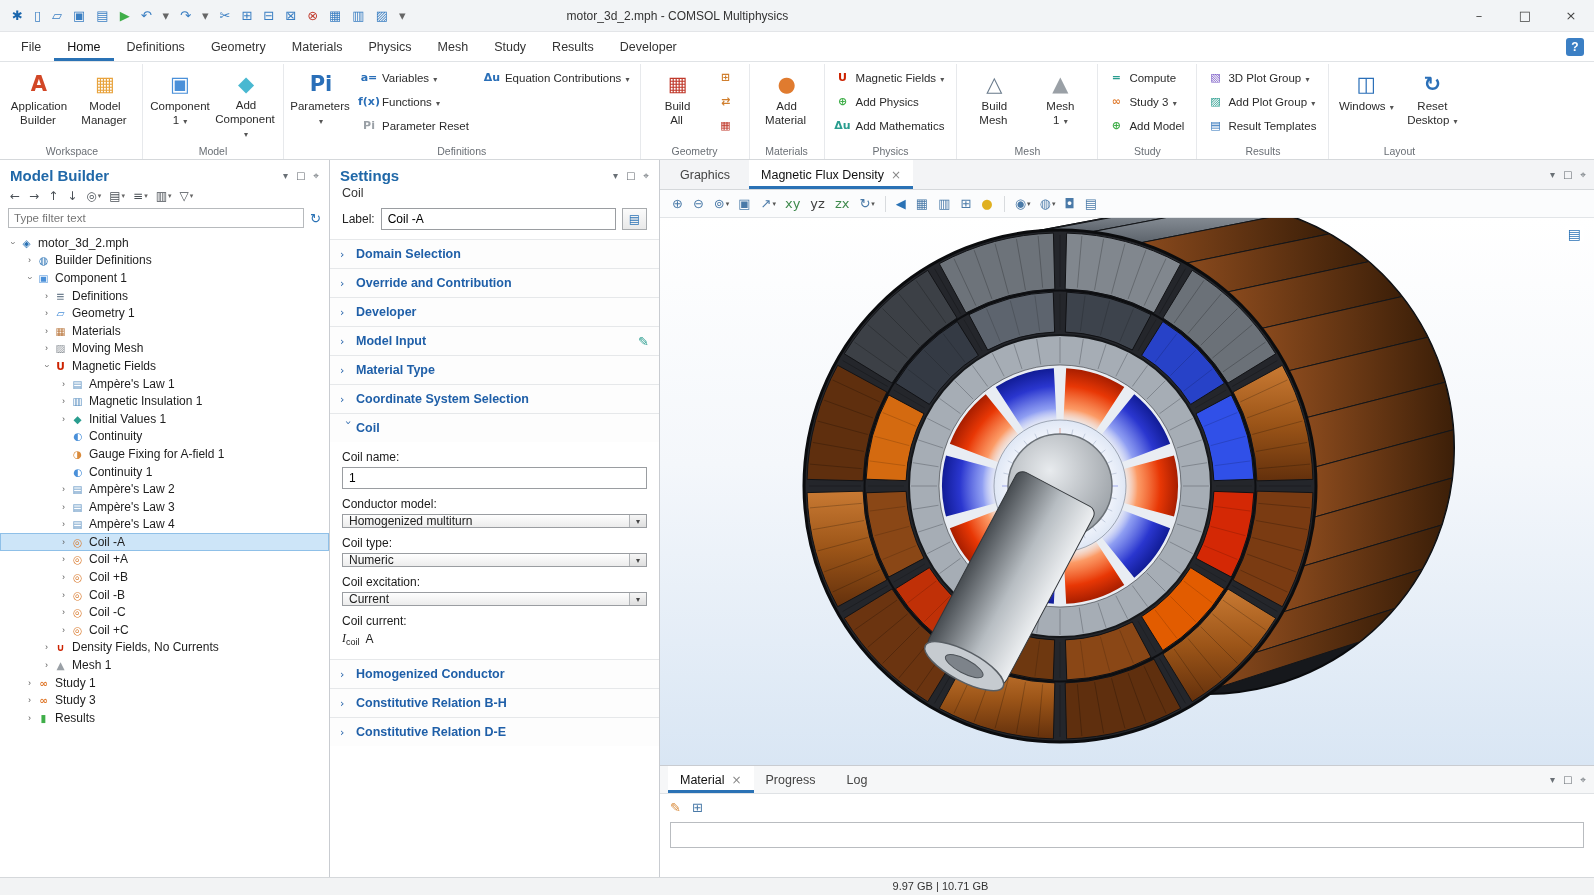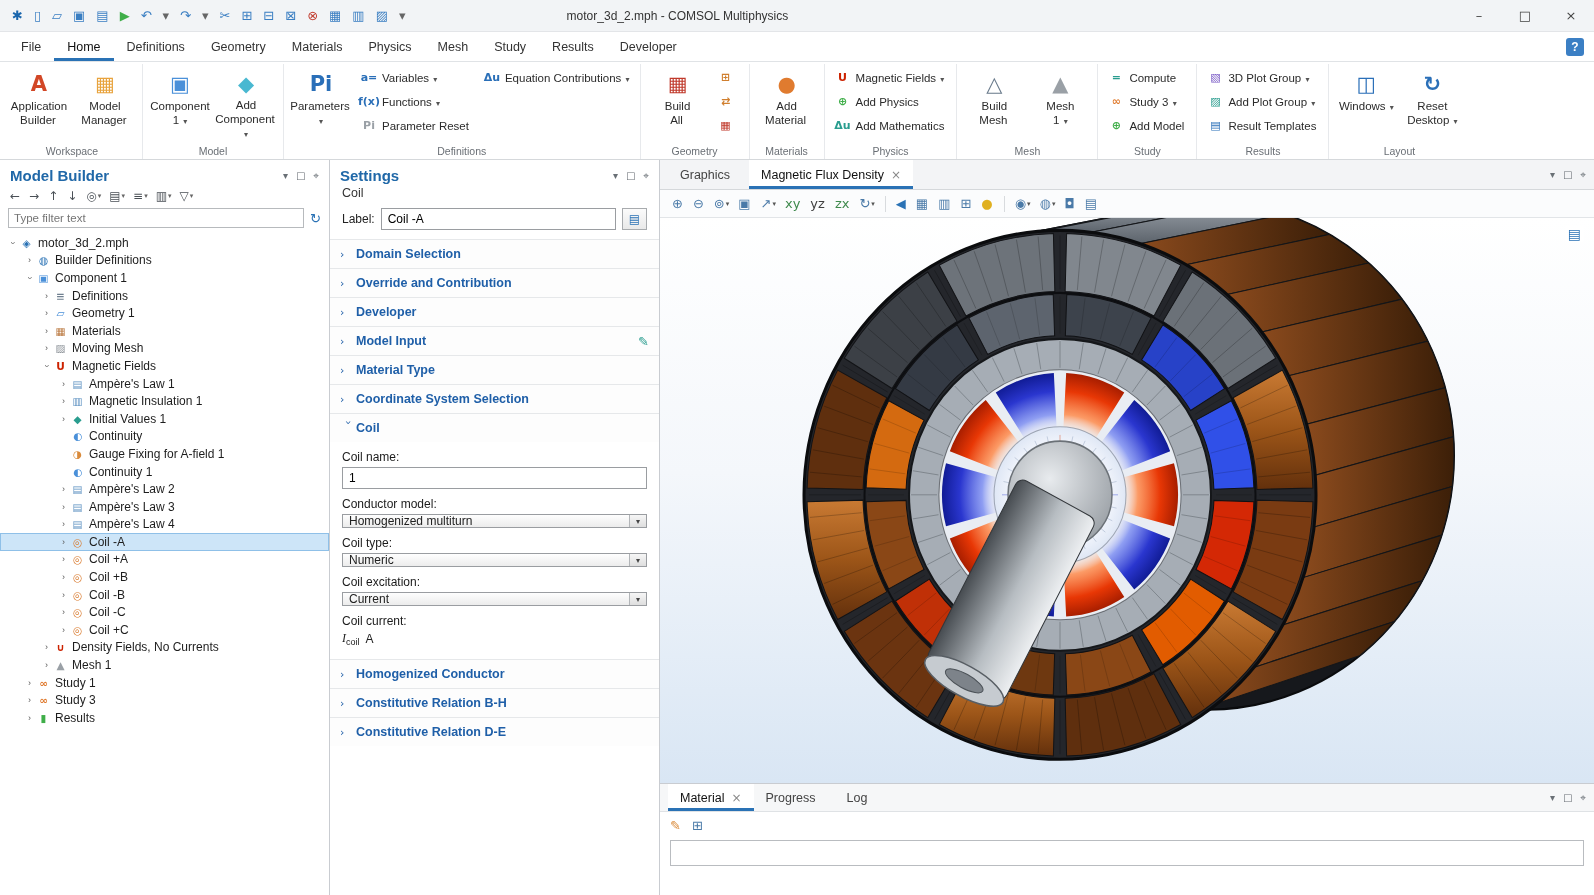--- a/index.html
+++ b/index.html
@@ -1170,13 +1170,16 @@
         <div class="msgtoolbar">
 
         <span class="mticon" style="color: rgb(217, 138, 58);">✎</span>
             <span class="mticon" style="color: rgb(74, 122, 168);">⊞</span>
           </div>
         <div class="msgbox"></div>
       </div>
     </div>
   </div>
 
+  <div class="statusbar">
+    <span>9.97 GB | 10.71 GB</span>
+  </div>
 </div>
 
 </body></html>

